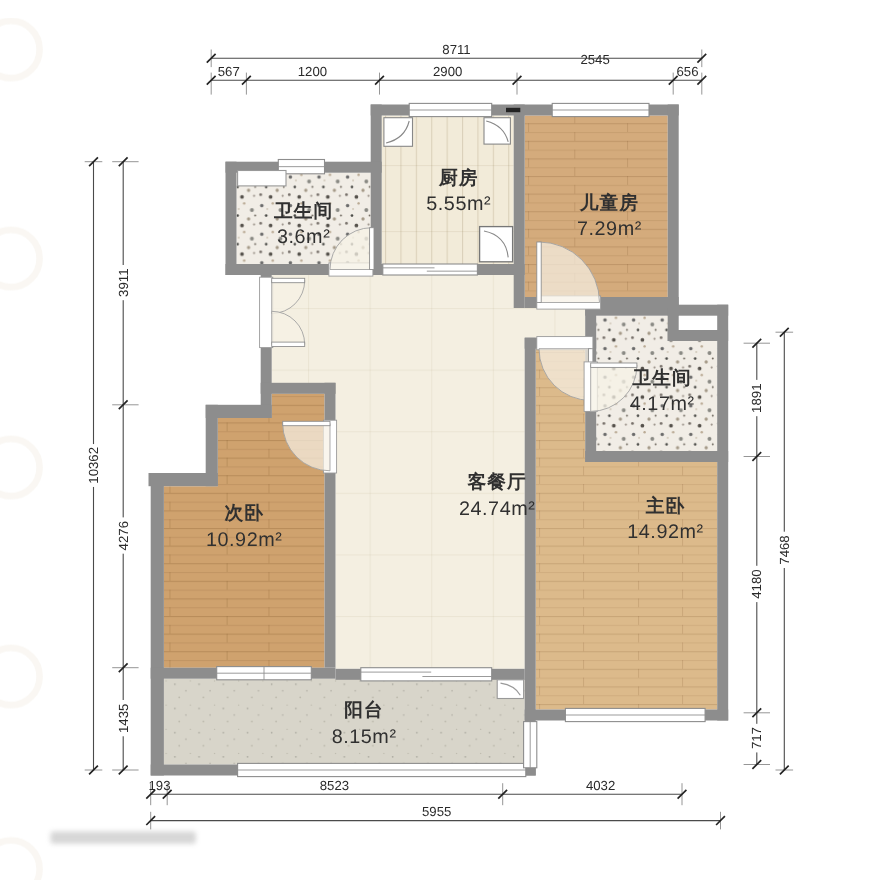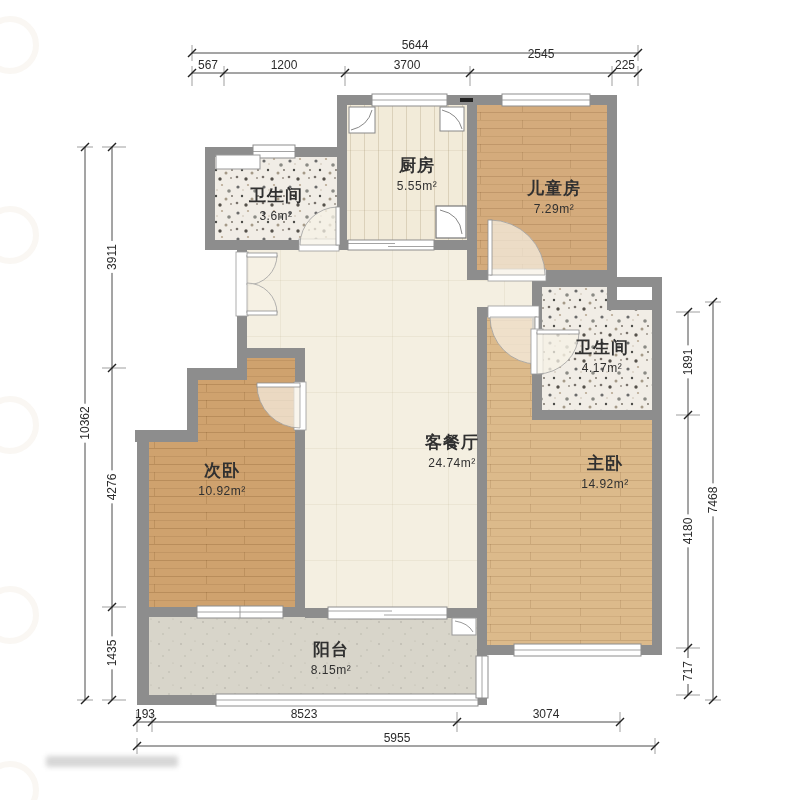--- a/index.html
+++ b/index.html
@@ -2,21 +2,21 @@
 <html><head>
 <meta charset="utf-8">
 <style>
   html,body{margin:0;padding:0;background:#fff;}
   .plan{position:relative;width:800px;height:800px;background:#ffffff;overflow:hidden;
         font-family:"Liberation Sans","DejaVu Sans",sans-serif;}
   .plan svg{position:absolute;left:0;top:0;}
   .room-label{position:absolute;transform:translate(-50%,-50%);text-align:center;
               color:#303030;white-space:nowrap;z-index:5;}
   .room-name{display:block;font-size:17px;font-weight:700;letter-spacing:1px;}
-  .room-area{display:block;font-size:12px;font-weight:500;margin-top:2px;letter-spacing:.5px;}
+  .room-area{display:block;font-size:18px;font-weight:500;margin-top:2px;letter-spacing:.5px;}
   .dim{position:absolute;font-size:12px;color:#2b2b2b;white-space:nowrap;z-index:6;
        transform:translate(-50%,-50%);line-height:12px;}
   .dim.v{transform:translate(-50%,-50%) rotate(-90deg);background:#fff;padding:0 3px;}
   .wm-blur{position:absolute;left:46px;top:756px;width:132px;height:11px;background:#9a9a9a;
            opacity:.4;filter:blur(2.5px);border-radius:2px;z-index:2;}
 </style>
 </head>
 <body>
 
 <div class="plan">
@@ -339,37 +339,37 @@
 </div>
 <div class="room-label" style="left:605px;top:471px">
   <span class="room-name">主卧</span>
   <span class="room-area">14.92m²</span>
 </div>
 <div class="room-label" style="left:331px;top:657px">
   <span class="room-name">阳台</span>
   <span class="room-area">8.15m²</span>
 </div>
 
-<div class="dim" style="left:415px;top:45px">5644</div>
+<div class="dim" style="left:415px;top:45px">8711</div>
 <div class="dim" style="left:208px;top:65px">567</div>
 <div class="dim" style="left:284px;top:65px">1200</div>
-<div class="dim" style="left:407px;top:65px">3700</div>
+<div class="dim" style="left:407px;top:65px">2900</div>
 <div class="dim" style="left:541px;top:54px">2545</div>
-<div class="dim" style="left:625px;top:65px">225</div>
+<div class="dim" style="left:625px;top:65px">656</div>
 
 <div class="dim v" style="left:85px;top:423px">10362</div>
 <div class="dim v" style="left:112px;top:257px">3911</div>
 <div class="dim v" style="left:112px;top:487px">4276</div>
 <div class="dim v" style="left:112px;top:653px">1435</div>
 
 <div class="dim v" style="left:688px;top:362px">1891</div>
 <div class="dim v" style="left:688px;top:531px">4180</div>
 <div class="dim v" style="left:688px;top:671px">717</div>
 <div class="dim v" style="left:713px;top:500px">7468</div>
 
 <div class="dim" style="left:145px;top:714px">193</div>
 <div class="dim" style="left:304px;top:714px">8523</div>
-<div class="dim" style="left:546px;top:714px">3074</div>
+<div class="dim" style="left:546px;top:714px">4032</div>
 <div class="dim" style="left:397px;top:738px">5955</div>
 
 <div class="wm-blur"></div>
 
 </div>
 
 </body></html>

